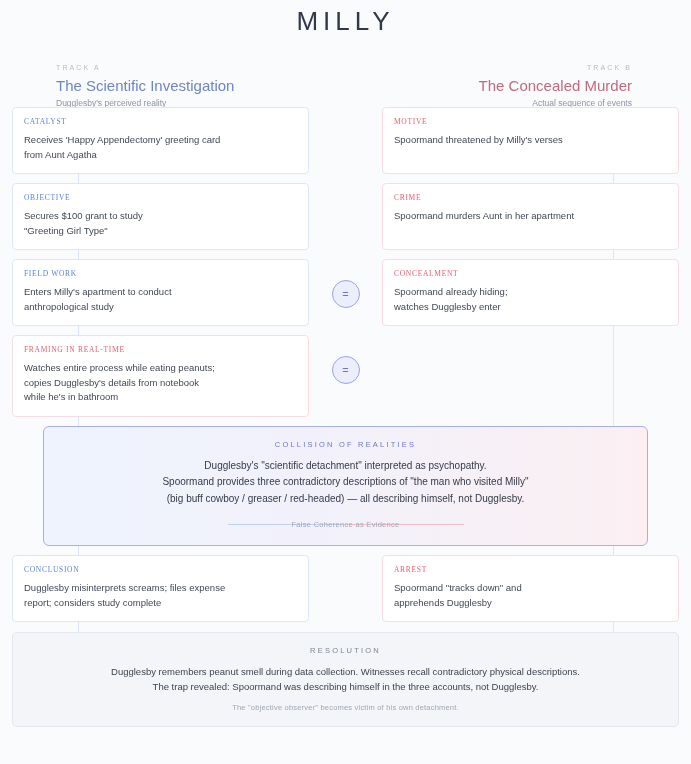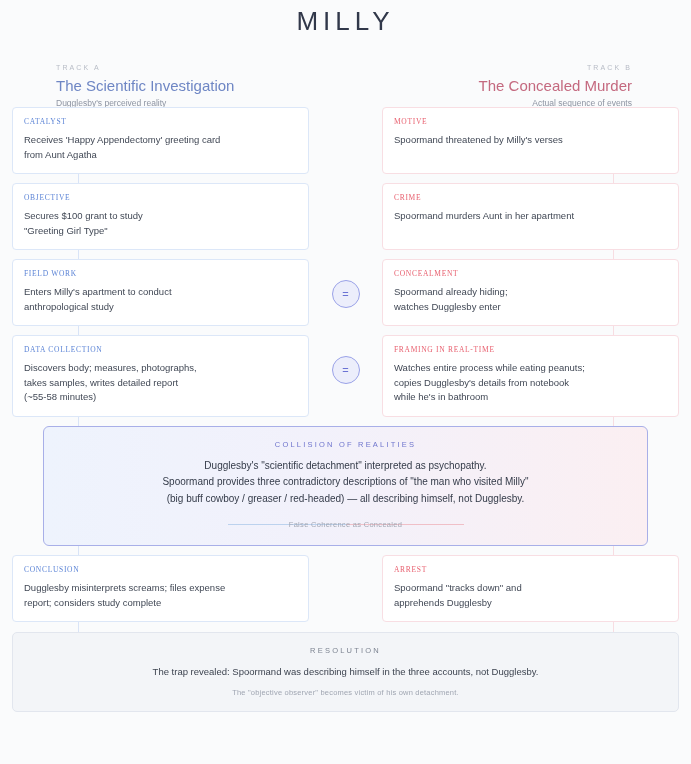--- a/index.html
+++ b/index.html
@@ -288,47 +288,41 @@
 anthropological study</div>
         </div>
         <div class="card b">
           <div class="card-label">CONCEALMENT</div>
           <div class="card-body">Spoormand already hiding;
 watches Dugglesby enter</div>
         </div>
         <div class="eq-badge">=</div>
       </div>
       <div class="row">
-        <div class="card a">
-          <div class="card-label">DATA COLLECTION</div>
-          <div class="card-body">Discovers body; measures, photographs,
-takes samples, writes detailed report
-(~55-58 minutes)</div>
-        </div>
         <div class="card b">
           <div class="card-label">FRAMING IN REAL-TIME</div>
           <div class="card-body">Watches entire process while eating peanuts;
 copies Dugglesby's details from notebook
 while he's in bathroom</div>
         </div>
         <div class="eq-badge">=</div>
       </div>
     </div>
 
   <div class="collision">
     <div class="collision-label">COLLISION OF REALITIES</div>
     <div id="collision-lines">
         <div class="collision-line">Dugglesby's "scientific detachment" interpreted as psychopathy.</div>
         <div class="collision-line">Spoormand provides three contradictory descriptions of "the man who visited Milly"</div>
         <div class="collision-line">(big buff cowboy / greaser / red-headed) — all describing himself, not Dugglesby.</div>
       </div>
     <div class="collision-foot">
       <div class="bar-l"></div>
       <div class="bar-r"></div>
-      <div class="foot-text">False Coherence as Concealed</div>
+      <div class="foot-text">False Coherence as Evidence</div>
     </div>
   </div>
 
   <div class="cols" id="rows-bottom">
       <div class="row">
         <div class="card a">
           <div class="card-label">CONCLUSION</div>
           <div class="card-body">Dugglesby misinterprets screams; files expense
 report; considers study complete</div>
         </div>
@@ -336,18 +330,19 @@
           <div class="card-label">ARREST</div>
           <div class="card-body">Spoormand "tracks down" and
 apprehends Dugglesby</div>
         </div>
       </div>
     </div>
 
   <div class="resolution">
     <div class="resolution-label">RESOLUTION</div>
     <div id="resolution-lines">
+        <div class="resolution-line">Dugglesby remembers peanut smell during data collection. Witnesses recall contradictory physical descriptions.</div>
         <div class="resolution-line">The trap revealed: Spoormand was describing himself in the three accounts, not Dugglesby.</div>
       </div>
     <div class="resolution-foot">The "objective observer" becomes victim of his own detachment.</div>
   </div>
 
 </div>
 
 </body></html>

